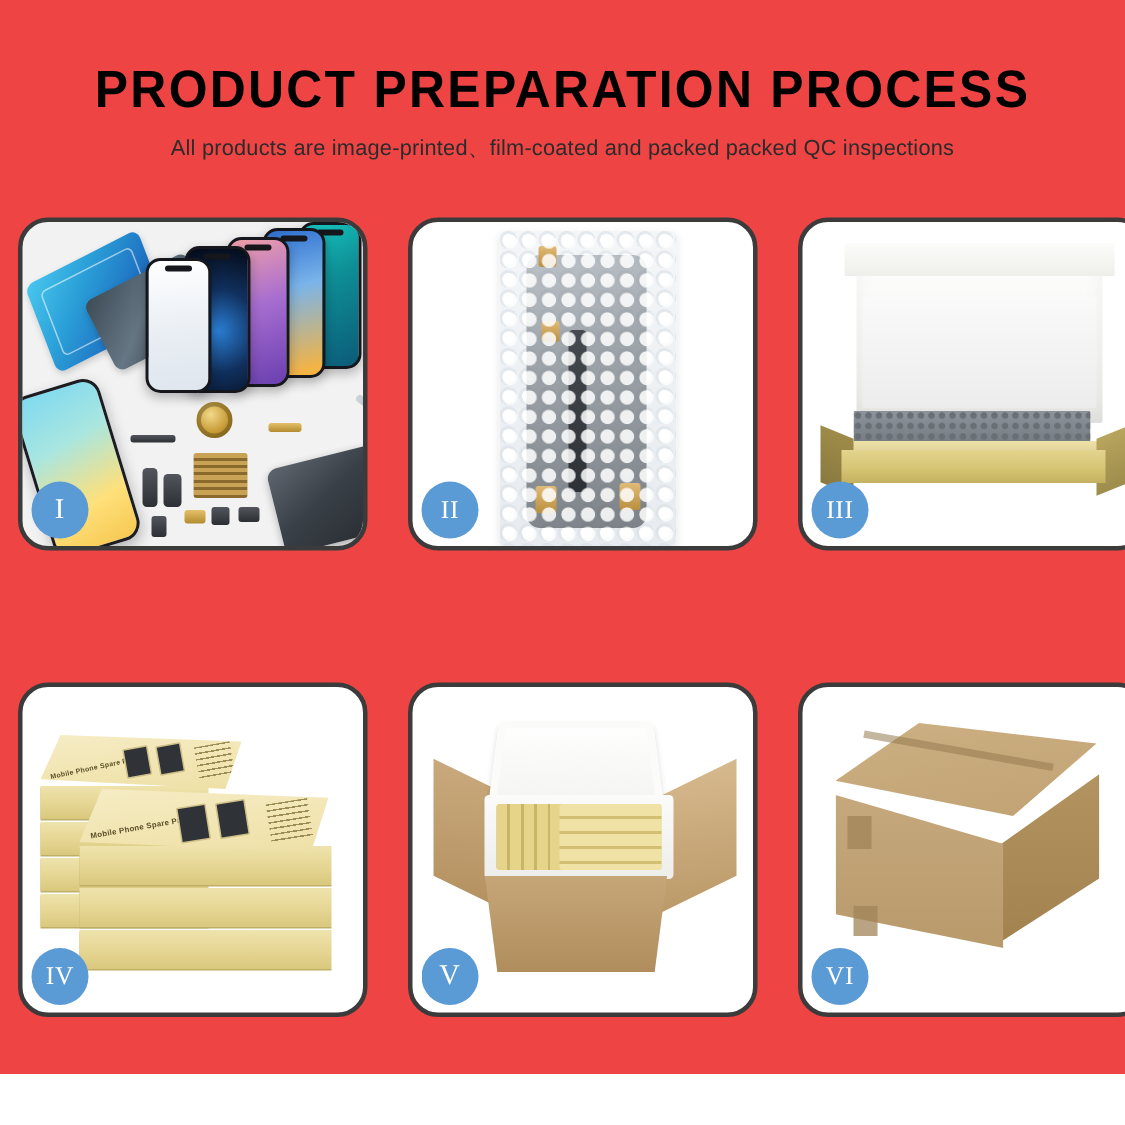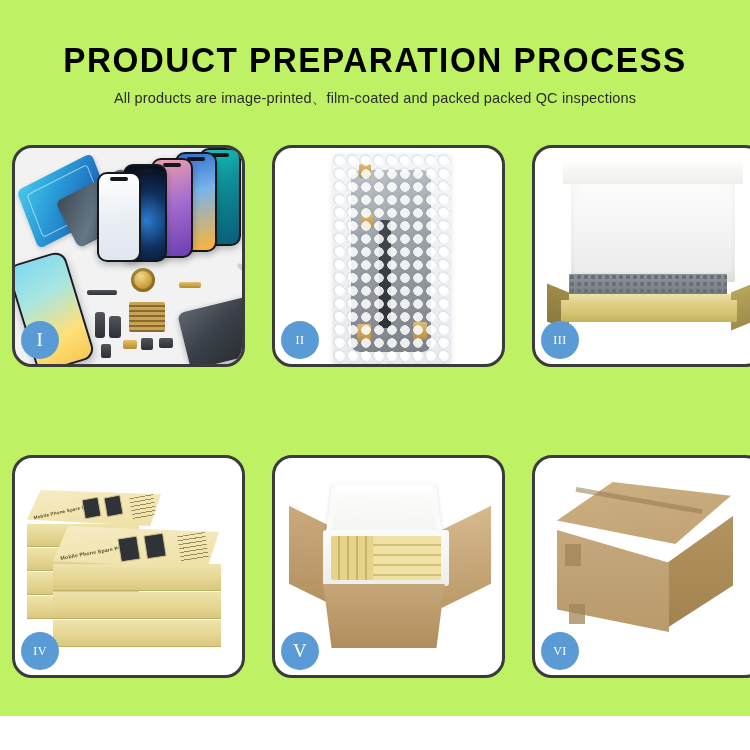--- a/index.html
+++ b/index.html
@@ -9,21 +9,21 @@
     height: 750px;
     background: #ffffff;
     font-family: "Liberation Sans", sans-serif;
     overflow: hidden;
   }
 
   #page {
     position: relative;
     width: 750px;
     height: 716px;
-    background: #bef264;
+    background: #ef4444;
   }
 
   
   .header {
     position: absolute;
     top: 0; left: 0;
     width: 750px;
     text-align: center;
   }
   .title {
@@ -86,21 +86,21 @@
     border-radius: 50%;
     background: #5b9bd5;
     color: #ffffff;
     font-family: "Liberation Serif", serif;
     font-size: 19px;
     line-height: 38px;
     text-align: center;
     letter-spacing: 0.5px;
     z-index: 40;
   }
-  .badge.wide { font-size: 12px; }
+  .badge.wide { font-size: 17px; }
 
   
   .p1 { background: #f2f2f2; }
 
   .film {
     position: absolute;
     left: 8px; top: 22px;
     width: 84px; height: 62px;
     background: linear-gradient(135deg,#49c8ee 0%,#2a9fd8 35%,#1f6fc0 72%,#2a8ad0 100%);
     border-radius: 6px;

